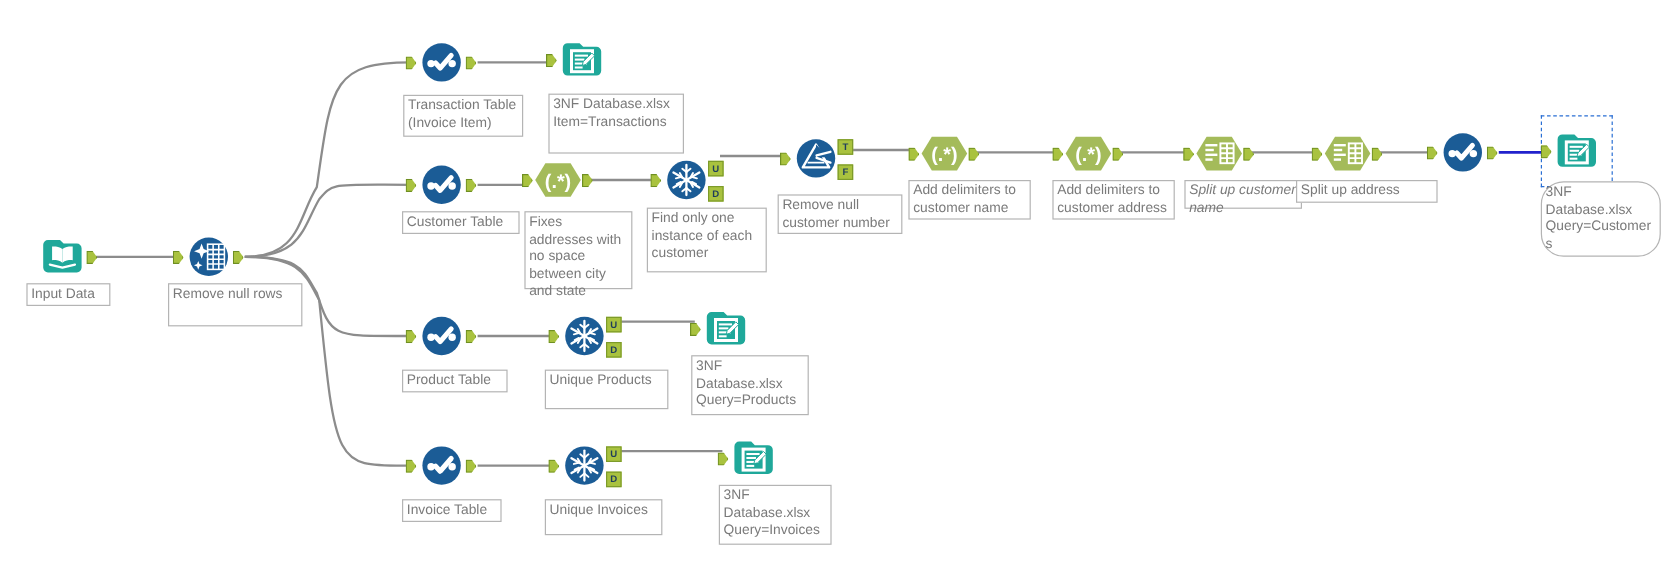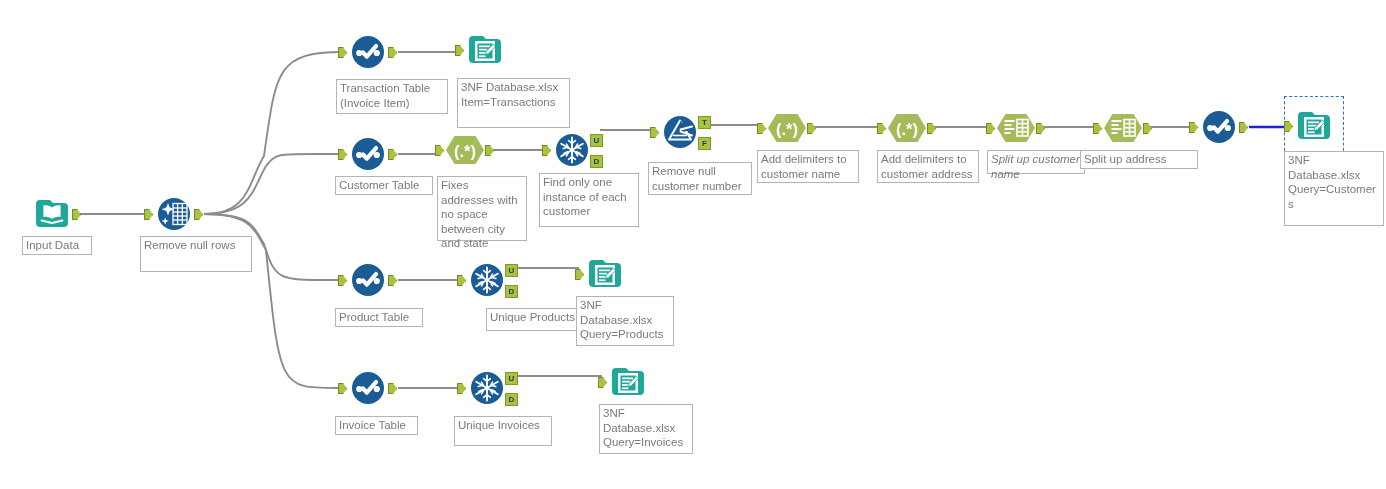--- a/index.html
+++ b/index.html
@@ -141,21 +141,21 @@
       <div class="node" title="Select" style="left: 346px; top: 30px;">
         <svg width="44" height="44" viewBox="0 0 44 44" xmlns="http://www.w3.org/2000/svg">
           <circle cx="22" cy="22" r="16" fill="#1b5c96"></circle>
         <circle cx="13.2" cy="23" r="3.1" fill="#fff"></circle>
           <circle cx="30.8" cy="23" r="3.1" fill="#fff"></circle>
         <path d="M17 22.5 l3.8 4.2 9.2 -10.6" stroke="#fff" stroke-width="4.2" fill="none" stroke-linecap="round" stroke-linejoin="round"></path>
         </svg>
       </div>
       <div class="anchor in" style="left: 338px; top: 47px;"></div>
       <div class="anchor out" style="left: 388px; top: 47px;"></div>
-      <div class="caption" style="left: 336px; top: 79px; width: 112px; height: 35px;">Transaction Table (Invoice Item)</div>
+      <div class="caption" style="left: 336px; top: 79px; width: 100px; height: 35px;">Transaction Table (Invoice Item)</div>
       <div class="node" title="Output Data" style="left: 463px; top: 28px;">
         <svg width="44" height="44" viewBox="0 0 44 44" xmlns="http://www.w3.org/2000/svg">
           <path d="M6 12 a4 4 0 0 1 4-4 h10 l3 3 h11 a4 4 0 0 1 4 4 v16 a4 4 0 0 1-4 4 H10 a4 4 0 0 1-4-4 z" fill="#1fa89a"></path>
         <rect x="12" y="13" width="20" height="20" fill="#fff"></rect>
         <rect x="14.5" y="15.5" width="15" height="15" fill="#1fa89a"></rect>
         <g fill="#fff">
             <rect x="16" y="17.5" width="11" height="1.7"></rect>
             <rect x="16" y="20.8" width="8" height="1.7"></rect>
             <rect x="16" y="24.1" width="10" height="1.7"></rect>
             <rect x="16" y="27.4" width="6.5" height="1.7"></rect>
@@ -305,21 +305,21 @@
         <g fill="#fff">
             <rect x="16" y="17.5" width="11" height="1.7"></rect>
             <rect x="16" y="20.8" width="8" height="1.7"></rect>
             <rect x="16" y="24.1" width="10" height="1.7"></rect>
             <rect x="16" y="27.4" width="6.5" height="1.7"></rect>
           </g>
         <path d="M30.2 16.2 l2.3 2.3 -7.2 7.2 -3.1 0.8 0.8 -3.1 z" fill="#fff" stroke="#1fa89a" stroke-width="0.8"></path>
         </svg>
       </div>
       <div class="anchor in" style="left: 1284px; top: 121px;"></div>
-      <div class="caption" style="left: 1284px; top: 151px; width: 100px; height: 75px;">3NF Database.xlsx Query=Customers</div>
+      <div class="caption" style="left: 1284px; top: 151px; width: 100px; height: 63px; border-radius: 19px;">3NF Database.xlsx Query=Customers</div>
       <div class="node" title="Select" style="left: 346px; top: 258px;">
         <svg width="44" height="44" viewBox="0 0 44 44" xmlns="http://www.w3.org/2000/svg">
           <circle cx="22" cy="22" r="16" fill="#1b5c96"></circle>
         <circle cx="13.2" cy="23" r="3.1" fill="#fff"></circle>
           <circle cx="30.8" cy="23" r="3.1" fill="#fff"></circle>
         <path d="M17 22.5 l3.8 4.2 9.2 -10.6" stroke="#fff" stroke-width="4.2" fill="none" stroke-linecap="round" stroke-linejoin="round"></path>
         </svg>
       </div>
       <div class="anchor in" style="left: 338px; top: 275px;"></div>
       <div class="anchor out" style="left: 388px; top: 275px;"></div>
@@ -344,21 +344,21 @@
         <line x1="16.5" y1="16.2" x2="18.4" y2="19.4"></line>
             <line x1="27.5" y1="16.2" x2="25.6" y2="19.4"></line>
         <line x1="16.5" y1="27.8" x2="18.4" y2="24.6"></line>
             <line x1="27.5" y1="27.8" x2="25.6" y2="24.6"></line>
           </g>
         </svg>
       </div>
       <div class="anchor in" style="left: 457px; top: 275px;"></div>
       <div class="anchor-lbl" style="left: 505px; top: 264px;">U</div>
       <div class="anchor-lbl" style="left: 505px; top: 285px;">D</div>
-      <div class="caption" style="left: 454px; top: 308px; width: 103px; height: 23px; margin-left: 32px;">Unique Products</div>
+      <div class="caption" style="left: 454px; top: 308px; width: 103px; height: 33px;">Unique Products</div>
       <div class="node" title="Output Data" style="left: 583px; top: 252px;">
         <svg width="44" height="44" viewBox="0 0 44 44" xmlns="http://www.w3.org/2000/svg">
           <path d="M6 12 a4 4 0 0 1 4-4 h10 l3 3 h11 a4 4 0 0 1 4 4 v16 a4 4 0 0 1-4 4 H10 a4 4 0 0 1-4-4 z" fill="#1fa89a"></path>
         <rect x="12" y="13" width="20" height="20" fill="#fff"></rect>
         <rect x="14.5" y="15.5" width="15" height="15" fill="#1fa89a"></rect>
         <g fill="#fff">
             <rect x="16" y="17.5" width="11" height="1.7"></rect>
             <rect x="16" y="20.8" width="8" height="1.7"></rect>
             <rect x="16" y="24.1" width="10" height="1.7"></rect>
             <rect x="16" y="27.4" width="6.5" height="1.7"></rect>

